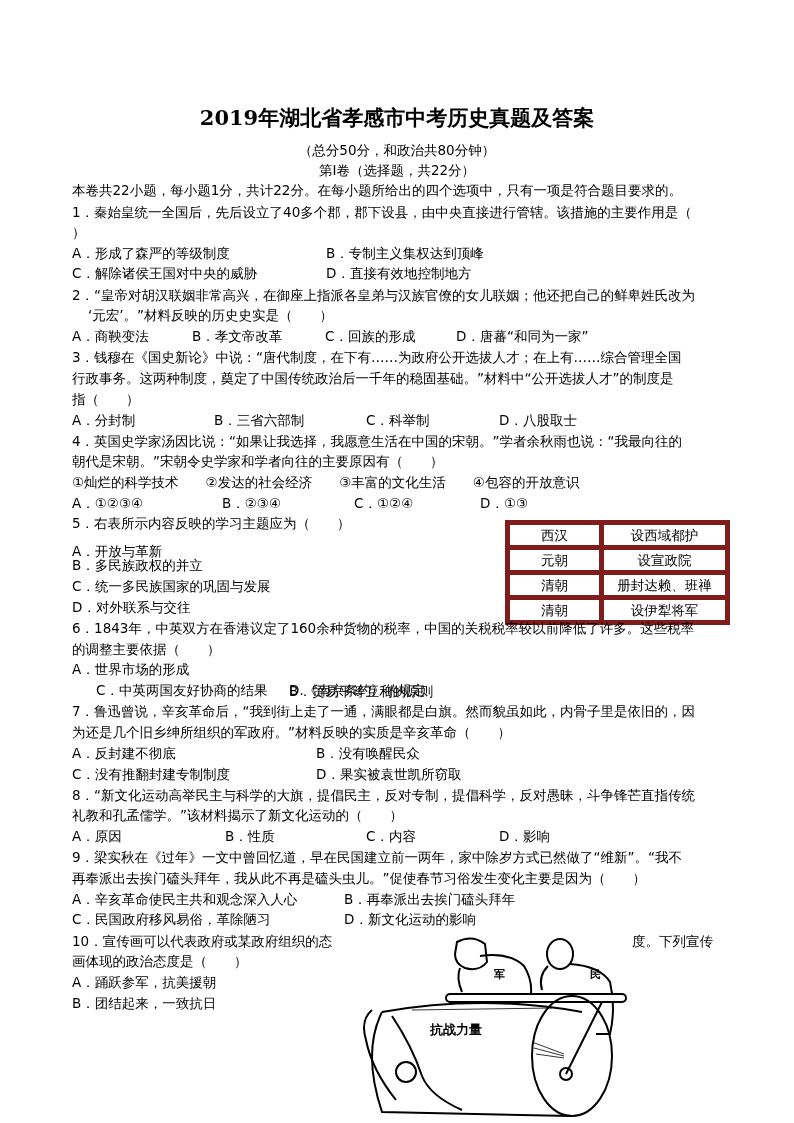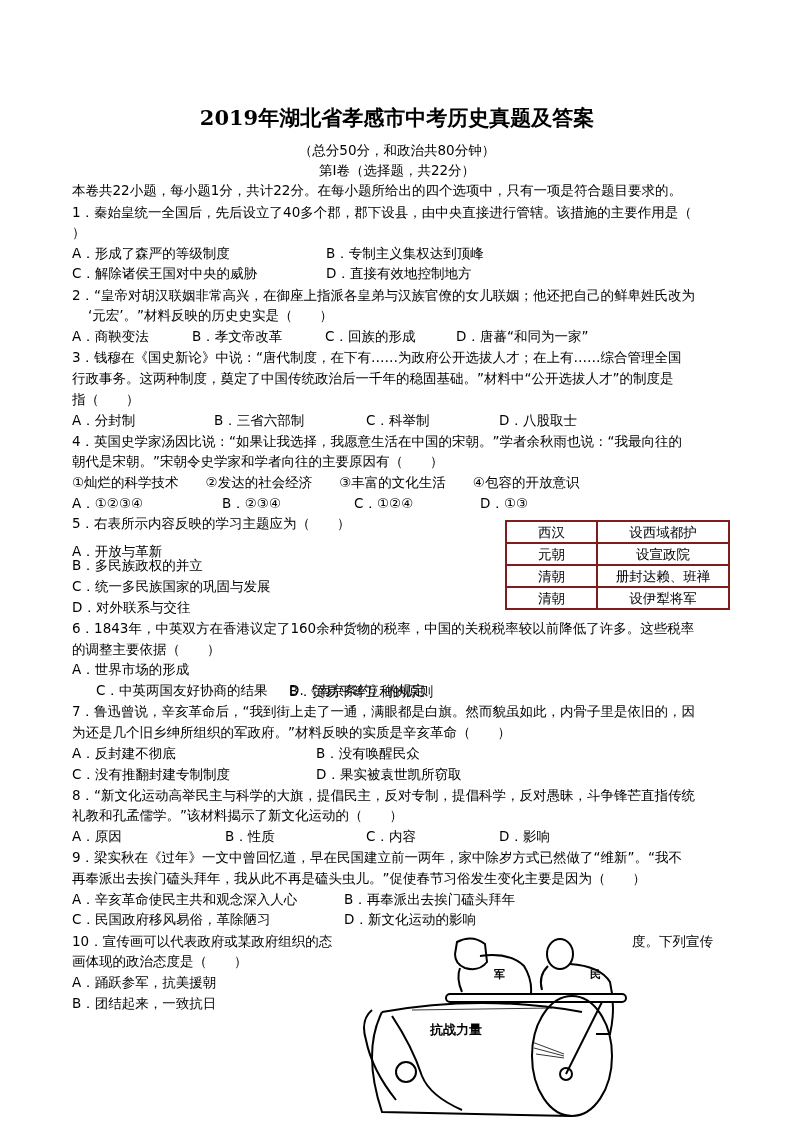--- a/index.html
+++ b/index.html
@@ -4,21 +4,21 @@
 <style>
   html, body { margin:0; padding:0; background:#ffffff; }
   body { width:794px; height:1123px; position:relative; overflow:hidden;
          font-family: "DejaVu Sans", "Liberation Sans", sans-serif; color:#000; }
   .line { position:absolute; left:72px; font-size:13.5px; line-height:20px; white-space:nowrap; }
   .title { position:absolute; left:0; width:794px; top:104px; text-align:center;
            font-family:"DejaVu Serif","Liberation Serif",serif; font-weight:bold; font-size:21px; line-height:28px; }
   .center { position:absolute; left:0; width:794px; text-align:center; font-size:13.5px; line-height:20px; }
   .opt { position:absolute; font-size:13.5px; line-height:20px; white-space:nowrap; }
   table.q5 { position:absolute; left:505px; top:520px; width:225px; border-collapse:collapse; font-size:13.5px; }
-  table.q5 td { border:2px solid #7f1d1d; height:20px; padding:0; text-align:center; line-height:20px; }
+  table.q5 td { border:5px solid #7f1d1d; height:20px; padding:0; text-align:center; line-height:20px; }
   table.q5 td.c1 { width:89px; }
   .cartoon { position:absolute; left:352px; top:932px; width:280px; height:186px; }
 </style>
 </head>
 <body>
 
 <div class="title">2019年湖北省孝感市中考历史真题及答案</div>
 <div class="center" style="top:140px;">（总分50分，和政治共80分钟）</div>
 <div class="center" style="top:160px;">第Ⅰ卷（选择题，共22分）</div>
 <div class="line" style="top:180px;">本卷共22小题，每小题1分，共计22分。在每小题所给出的四个选项中，只有一项是符合题目要求的。</div>

